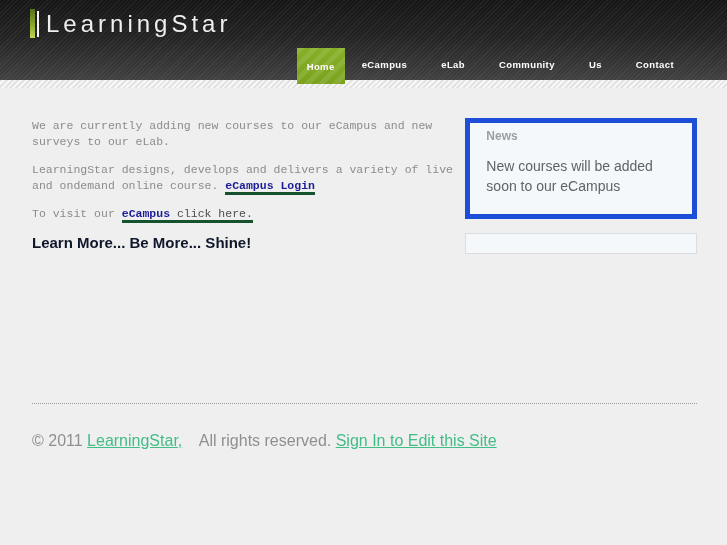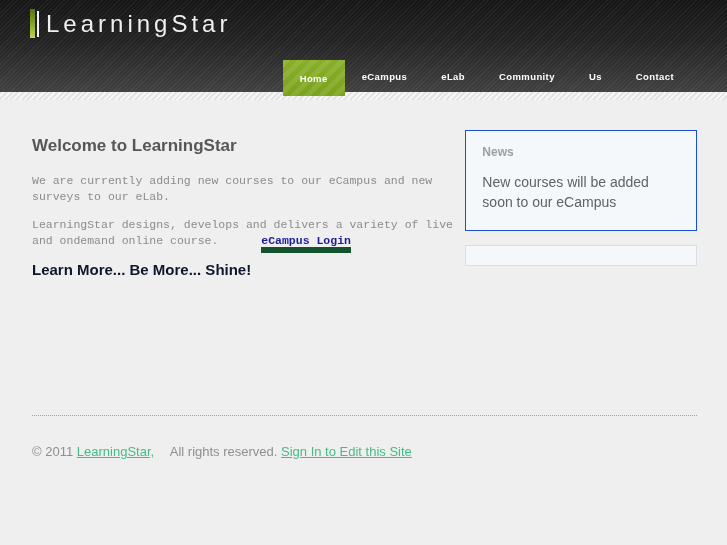--- a/index.html
+++ b/index.html
@@ -6,21 +6,21 @@
   html, body {
     width: 727px; height: 545px;
     background: #efefef;
     font-family: "Liberation Sans", sans-serif;
     overflow: hidden;
   }
 
   
   .site-header {
     position: relative;
-    height: 92px;
+    height: 80px;
     background:
       repeating-linear-gradient(135deg, rgba(255,255,255,0.05) 0 1px, rgba(0,0,0,0) 1px 3px),
       linear-gradient(180deg, #161616 0%, #232323 45%, #414141 100%);
   }
   .logo {
     position: absolute;
     left: 30px; top: 9px;
     display: flex;
     align-items: center;
   }
@@ -56,21 +56,21 @@
     font-size: 9.5px;
     font-weight: bold;
     letter-spacing: 0.4px;
     text-decoration: none;
     cursor: pointer;
     white-space: nowrap;
   }
   .nav-item.active {
     height: 36px;
     margin-bottom: -4px;
-    padding: 0 17px;
+    padding: 0 10px;
     background:
       repeating-linear-gradient(135deg, rgba(255,255,255,0.10) 0 5px, rgba(0,0,0,0) 5px 10px),
       linear-gradient(180deg, #87af27 0%, #7ba21e 100%);
   }
 
   
   .texture-strip {
     height: 8px;
     background: repeating-linear-gradient(135deg, #e3e3e3 0 2px, #f7f7f7 2px 4px);
   }
@@ -93,41 +93,40 @@
     font-size: 11.5px;
     line-height: 1.4;
     color: #8c8c8c;
     margin-bottom: 12px;
     font-family: Liberation Mono, monospace;
   }
   a.navy-link {
     color: #1c1c99;
     font-weight: bold;
     text-decoration: none;
-    border-bottom: 6px solid #14532d;
+    border-bottom: 3px solid #14532d;
     cursor: pointer;
-    margin-left: 36px;
   }
   a.navy-link .link-plain {
     color: #4d4d4d;
     font-weight: normal;
   }
   .tagline {
     font-size: 15px;
     font-weight: bold;
     color: #0f172a;
     margin-top: 8px;
   }
 
   
   .sidebar-col { width: 232px; }
   .news-box {
     background: #f5f8fa;
-    border: 1px solid #1d4ed8;
-    padding: 14px 16px 17px;
+    border: 5px solid #1d4ed8;
+    padding: 6px 16px 17px;
   }
   .news-title {
     font-size: 12px;
     font-weight: bold;
     color: #9aa0a4;
     margin-bottom: 13px;
   }
   .news-body {
     font-size: 14px;
     line-height: 1.45;
@@ -142,21 +141,21 @@
 
   
   .divider {
     margin: 0 30px 0 32px;
     border-top: 1px dotted #9f9f9f;
     height: 0;
   }
   .site-footer {
     padding: 28px 30px 0 32px;
     display: flex;
-    font-size: 13px;
+    font-size: 16px;
     color: #8f8f8f;
   }
   a.green-link {
     color: #43bd86;
     text-decoration: underline;
     cursor: pointer;
   }
   .rights-text { margin-left: 12px; }
 </style>
 </head>
@@ -175,25 +174,29 @@
     <a class="nav-item">Community</a>
     <a class="nav-item">Us</a>
     <a class="nav-item">Contact</a>
   </nav>
 </header>
 
 <div class="texture-strip"></div>
 
 <div class="main-wrap">
   <div class="content-col">
-    <h1 class="page-title">Welcome to LearningStar</h1>
     <p>We are currently adding new courses to our eCampus and new surveys to our eLab.</p>
     <p>
       <span>LearningStar designs, develops and delivers a variety of live and ondemand online course.</span>
       <a class="navy-link">eCampus Login</a>
+    </p>
+    <p>
+      <span>To visit our</span>
+      <a class="navy-link"><b>eCampus</b>
+        <span class="link-plain">click here.</span></a>
     </p>
     <h2 class="tagline">Learn More... Be More... Shine!</h2>
   </div>
 
   <aside class="sidebar-col">
     <div class="news-box">
       <div class="news-title">News</div>
       <div class="news-body">New courses will be added soon to our eCampus</div>
     </div>
     <div class="empty-block"></div>

